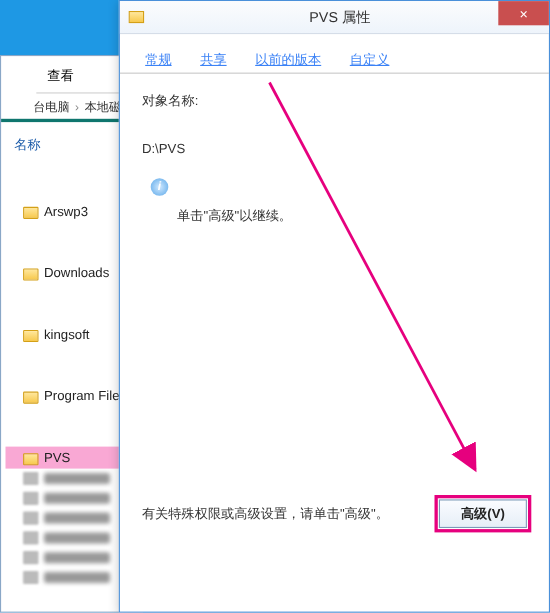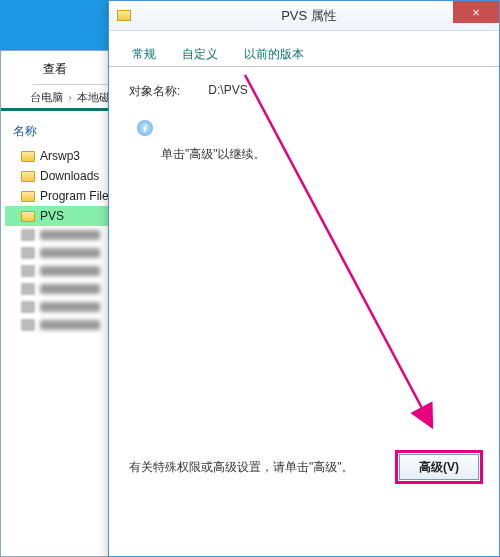--- a/index.html
+++ b/index.html
@@ -5,41 +5,41 @@
 * { margin:0; padding:0; box-sizing:border-box; font-family:"Microsoft YaHei","SimSun",sans-serif; }
 body { width:500px; height:557px; background:#1e98e4; overflow:hidden; position:relative; }
 
 
 .explorer { position:absolute; left:0; top:50px; width:130px; height:507px; background:#fff; border:1px solid #8aa7c7; }
 .explorer-tabs { height:34px; border-bottom:1px solid #d0d0d0; display:flex; align-items:flex-end; font-size:12px;margin-left:32px; }
 .explorer-tab { padding:6px 10px; }
 .explorer-path { height:26px; border-bottom:3px solid #0f766e; font-size:11px; padding:5px 8px; color:#333; white-space:nowrap;text-align:right; }
 .sidebar { padding:8px 4px; font-size:12px; }
 .sb-head { color:#1a5aa8; padding:4px 8px 6px;font-family:Liberation Mono, monospace; }
-.sb-item { display:flex; align-items:center; padding:3px 6px 3px 16px; color:#222; white-space:nowrap; }
-.sb-item.sel { background:#86efac; }
+.sb-item { display:flex; align-items:flex-end; padding:3px 6px 3px 16px; color:#222; white-space:nowrap;margin-top:36px; }
+.sb-item.sel { background:#f9a8d4; }
 .folder-icon { width:14px; height:11px; background:linear-gradient(#ffe79c,#f7c94e); border:1px solid #d4a017; border-radius:1px; margin-right:5px; flex:none; }
 .blur-item { display:flex; align-items:center; padding:3px 6px 3px 16px; }
 .blur-icon { width:14px; height:12px; background:#bbb; margin-right:5px; filter:blur(1px); border-radius:1px; }
 .blur-text { width:60px; height:10px; background:#999; filter:blur(2px); border-radius:2px; }
 
 
 .dialog { position:absolute; left:108px; top:0; width:392px; height:557px; background:#fff; border:1px solid #4a90d9; box-shadow:0 2px 10px rgba(0,0,0,.25); }
 .titlebar { height:30px; background:linear-gradient(#fbfcfd,#eef4fb); display:flex; align-items:center; border-bottom:1px solid #d5dde8; position:relative; }
 .tb-icon { width:14px; height:11px; background:linear-gradient(#ffe79c,#f7c94e); border:1px solid #d4a017; margin:0 8px; }
 .tb-title { position:absolute; left:0; right:6px; text-align:center; font-size:13px; color:#333;padding-left:16px; }
 .tb-close { position:absolute; right:0; top:0; width:46px; height:22px; background:#c94f4f; color:#fff; font-size:13px; display:flex; align-items:center; justify-content:center; }
 
 .tabstrip { display:flex; padding:8px 10px 0 10px; font-size:12px; border-bottom:1px solid #c8c8c8; }
-.tab { padding:5px 12px 4px; border:1px solid transparent; border-bottom:none; position:relative; top:1px; color:#0f766e; }
+.tab { padding:5px 12px 4px; border:1px solid transparent; border-bottom:none; position:relative; top:1px; color:#3b82f6;text-decoration:underline; }
 .tab.active { border-color:#c8c8c8; background:#fff; }
 .tab.hl { outline:3px solid #e6007e; outline-offset:-1px; }
 
 .body { position:relative; padding:16px 20px; font-size:12px; color:#333; height:calc(100% - 30px - 32px); }
-.row-label { display:flex; gap:28px; margin-bottom:20px; }
+.row-label { display:flex; gap:28px; margin-bottom:20px;flex-direction:column; }
 .info-line { display:flex; align-items:flex-start; gap:8px; margin:18px 0 10px 8px; }
 .info-icon { width:16px; height:16px; border-radius:50%; background:radial-gradient(#cfe8ff,#5aa7e8); color:#fff; font-size:11px; font-weight:bold; display:flex; align-items:center; justify-content:center; font-style:italic; flex:none; }
 .sub-line { margin-left:32px; margin-top:8px; }
 
 .adv-row { position:absolute; left:20px; right:20px; bottom:80px; display:flex; align-items:center; justify-content:space-between; }
 .adv-btn { width:80px; height:26px; border:1px solid #7a9ab8; background:linear-gradient(#fafcff,#e6eef7); font-size:12px; color:#222; display:flex; align-items:center; justify-content:center;font-weight:bold; }
 .adv-btn.hl { outline:3px solid #e6007e; outline-offset:1px; }
 
 
 .arrow-svg { position:absolute; left:0; top:0; width:500px; height:557px; pointer-events:none; }
@@ -66,20 +66,24 @@
   </div>
   <div class="sidebar">
     <div class="sb-head">名称</div>
     <div class="sb-item">
         <span class="folder-icon"></span>
         <span>Arswp3</span>
       </div>
     <div class="sb-item">
         <span class="folder-icon"></span>
         <span>Downloads</span>
+      </div>
+    <div class="sb-item">
+        <span class="folder-icon"></span>
+        <span>kingsoft</span>
       </div>
     <div class="sb-item">
         <span class="folder-icon"></span>
         <span>Program Files</span>
       </div>
     <div class="sb-item sel">
         <span class="folder-icon"></span>
         <span>PVS</span>
       </div>
     <div class="blur-item">
@@ -111,22 +115,23 @@
 
 <div class="dialog">
   <div class="titlebar">
     <span class="tb-icon"></span>
     <span class="tb-title">PVS 属性</span>
     <span class="tb-close">×</span>
   </div>
 
   <div class="tabstrip">
     <div class="tab">常规</div>
+    <div class="tab">共享</div>
+    <div class="tab">以前的版本</div>
     <div class="tab">自定义</div>
-    <div class="tab">以前的版本</div>
   </div>
 
   <div class="body">
     <div class="row-label">
       <span>对象名称:</span>
       <span>D:\PVS</span>
     </div>
 
     <div class="info-line">
       <span class="info-icon">i</span>

